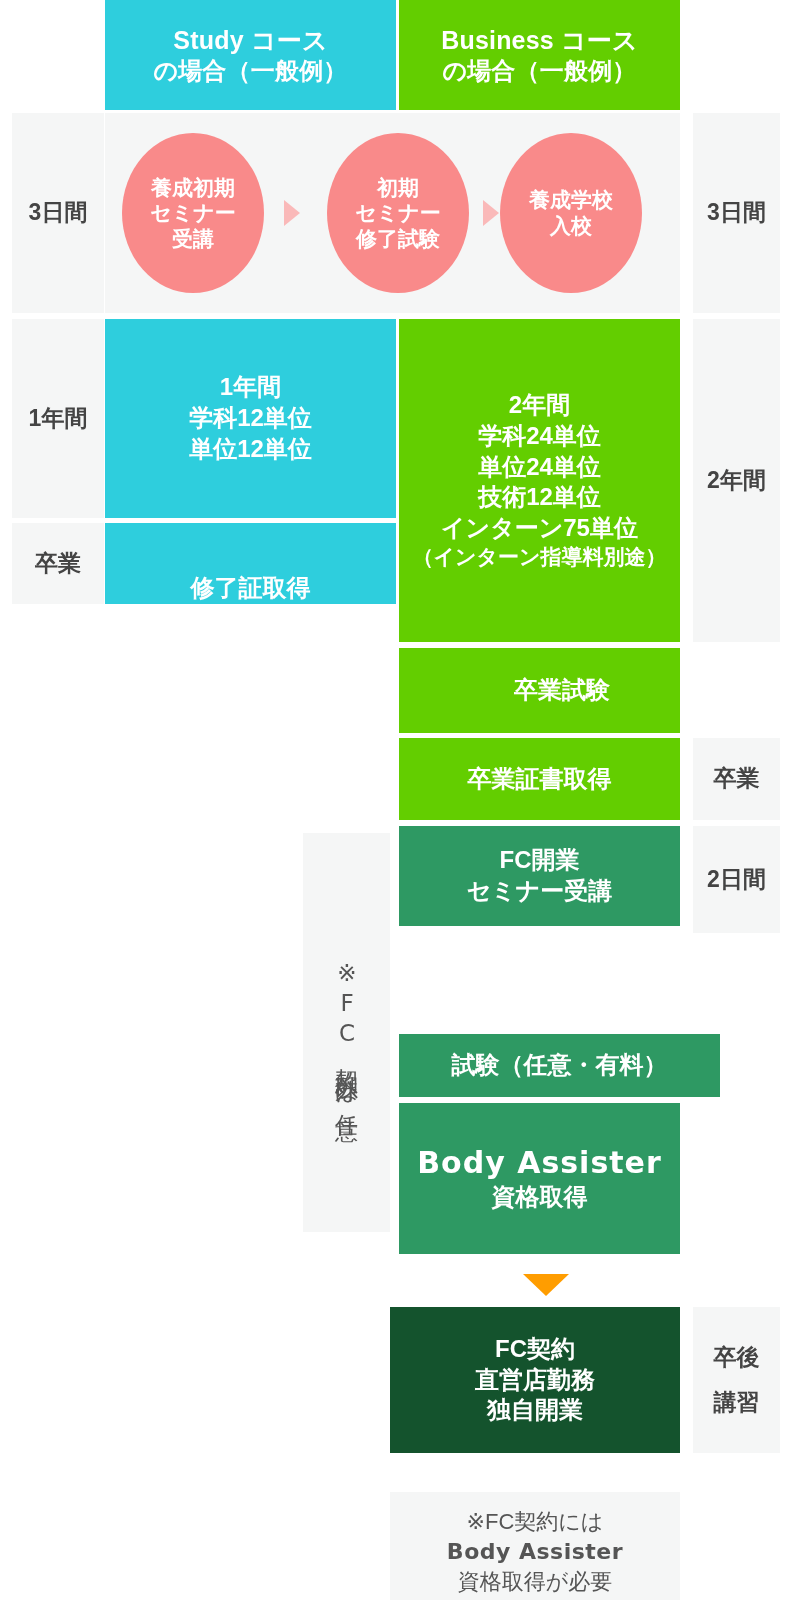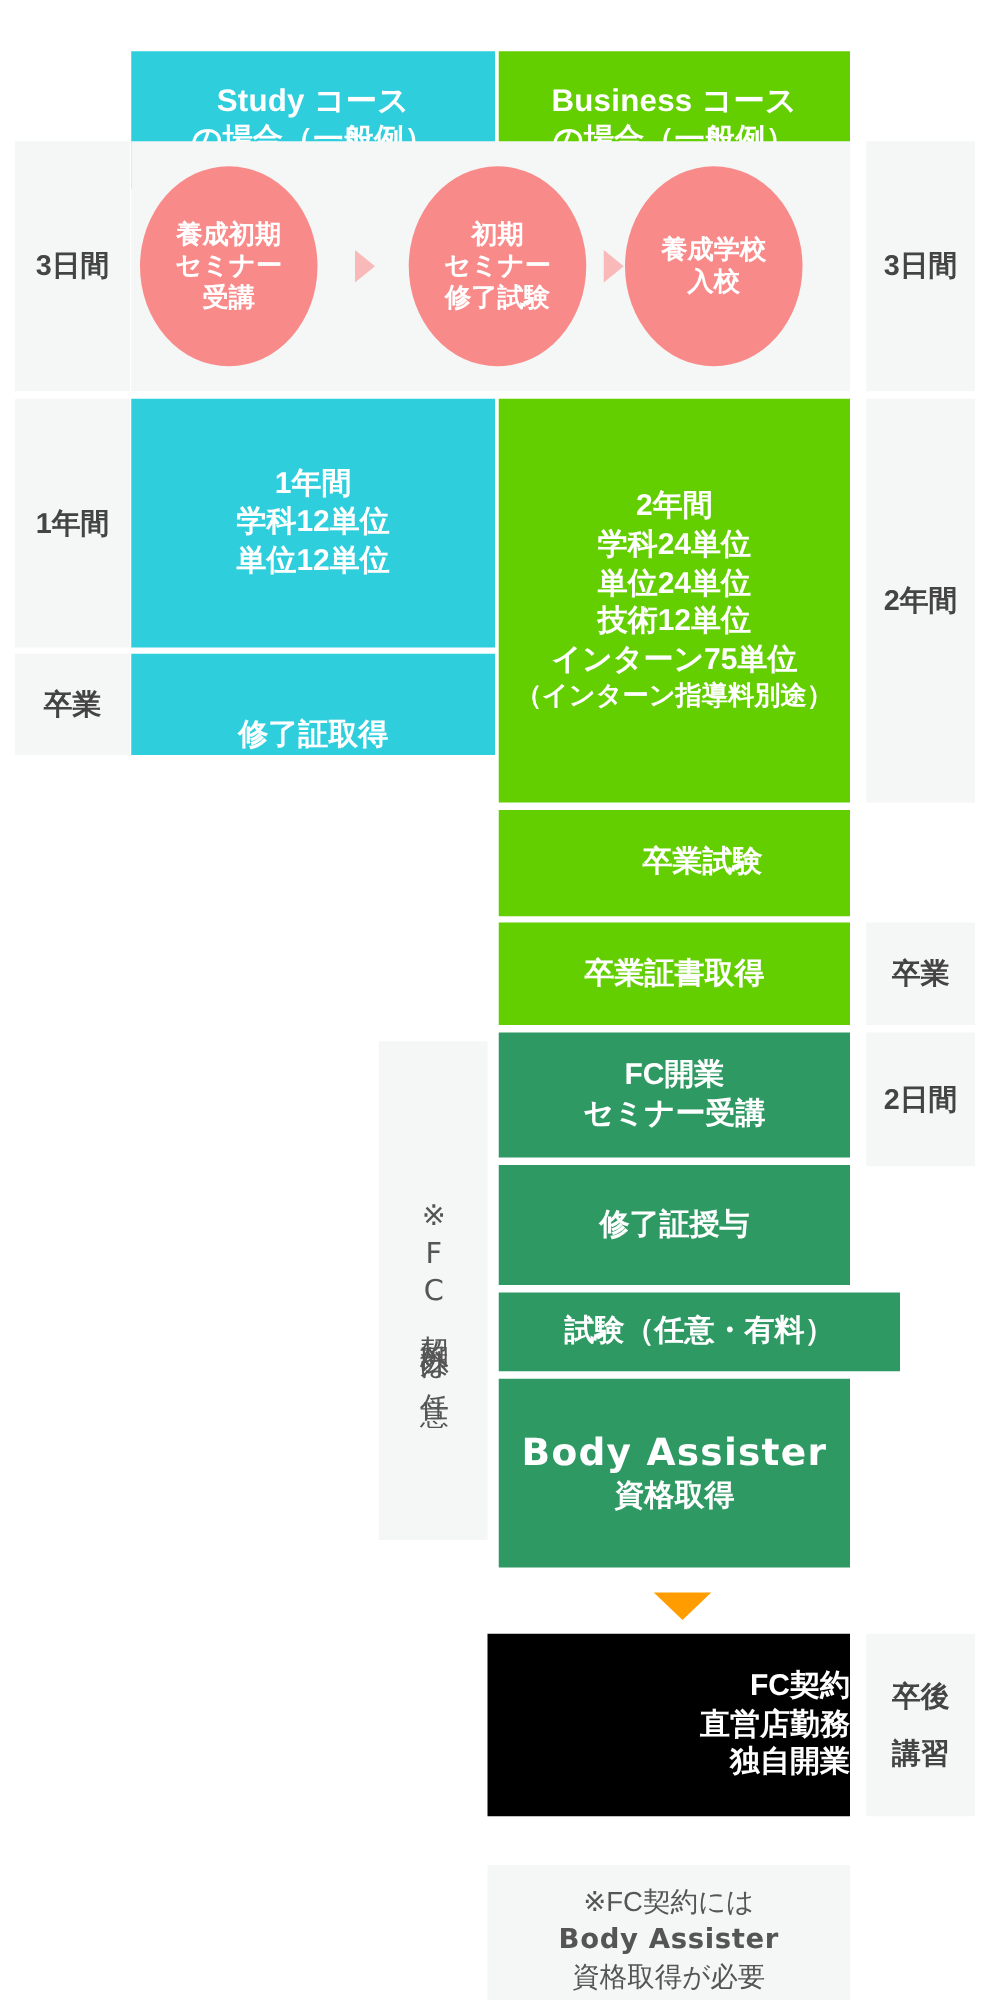--- a/index.html
+++ b/index.html
@@ -23,21 +23,20 @@
     justify-content: center;
     text-align: center;
     line-height: 1.28;
   }
   
   .hdr {
     font-weight: bold;
     color: #ffffff;
     font-size: 25px;
     letter-spacing: 0.2px;
-    margin-top: 41px;
   }
   .hdr .l2 { font-size: 24px; }
   .tab-study { background: #2ECEDD; }
   .tab-business { background: #63CE00; }
 
   
   .side {
     background: #F5F6F6;
     color: #444444;
     font-weight: bold;
@@ -47,21 +46,21 @@
 
   
   .box {
     color: #ffffff;
     font-weight: bold;
     font-size: 24px;
   }
   .teal { background: #2ECEDD; }
   .green { background: #63CE00; }
   .dgreen { background: #2E9963; }
-  .orange { background: #000000; align-items: flex-end; }
+  .orange { background: #14532d; }
 
   .box .line { display: block; white-space: nowrap; }
   .box .line.sm { font-size: 21px; }
   .box .line.lg {
     font-size: 30px;
     letter-spacing: 1px;
     font-family: "DejaVu Sans", "Liberation Sans", sans-serif;
   }
 
   
@@ -144,21 +143,21 @@
     <span class="l1">Business コース</span>
     <span class="l2">の場合（一般例）</span>
   </div>
 
   <div class="cell side" style="left:12px; top:113px; width:92px; height:200px;">
     <span>3日間</span>
   </div>
 
   <div class="cell seminar-band" style="left:105px; top:113px; width:575px; height:200px;"></div>
 
-  <div class="oval" style="left:112px; top:133px; width:142px; height:160px;">
+  <div class="oval" style="left:122px; top:133px; width:142px; height:160px;">
     <span class="line">養成初期</span>
     <span class="line">セミナー</span>
     <span class="line">受講</span>
   </div>
   <div class="tri-right" style="left:284px; top:200px;"></div>
 
   <div class="oval" style="left:327px; top:133px; width:142px; height:160px;">
     <span class="line">初期</span>
     <span class="line">セミナー</span>
     <span class="line">修了試験</span>
@@ -223,23 +222,20 @@
 
   <div class="cell box dgreen" style="left:399px; top:826px; width:281px; height:100px;">
     <span class="line">FC開業</span>
     <span class="line">セミナー受講</span>
   </div>
 
   <div class="cell side" style="left:693px; top:826px; width:87px; height:107px;">
     <span>2日間</span>
   </div>
 
-  <div class="cell box dgreen" style="left:399px; top:932px; width:281px; height:96px;">
-    <span class="line">修了証授与</span>
-  </div>
 
   <div class="cell box dgreen" style="left:399px; top:1034px; width:321px; height:63px;">
     <span class="line">試験（任意・有料）</span>
   </div>
 
   <div class="cell box dgreen" style="left:399px; top:1103px; width:281px; height:151px;">
     <span class="line lg">Body Assister</span>
     <span class="line">資格取得</span>
   </div>
 

